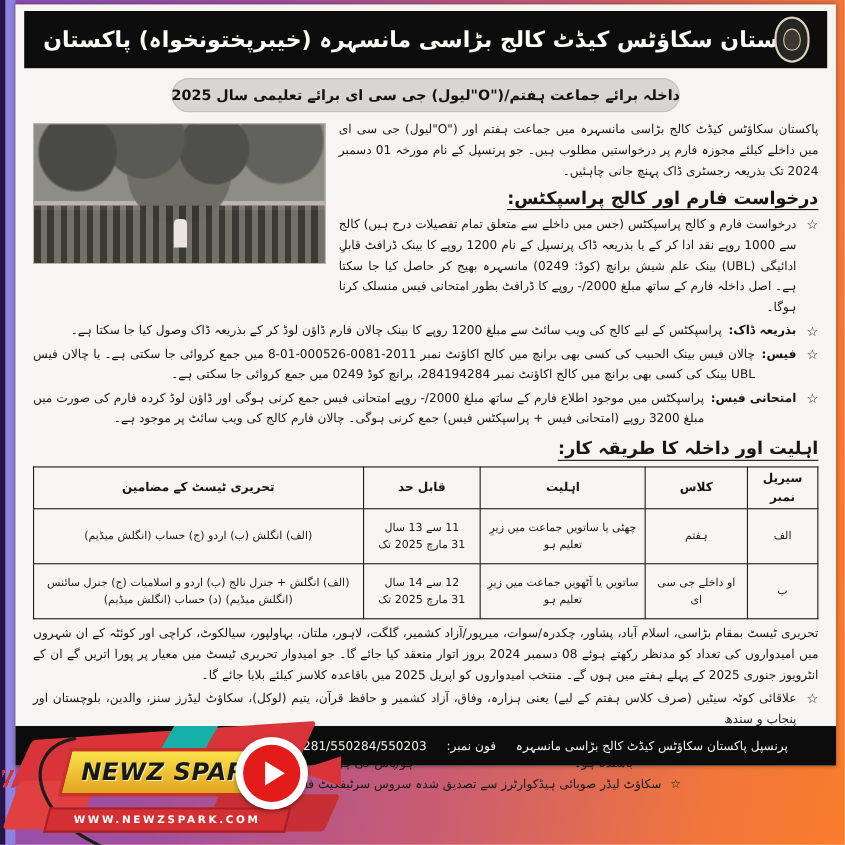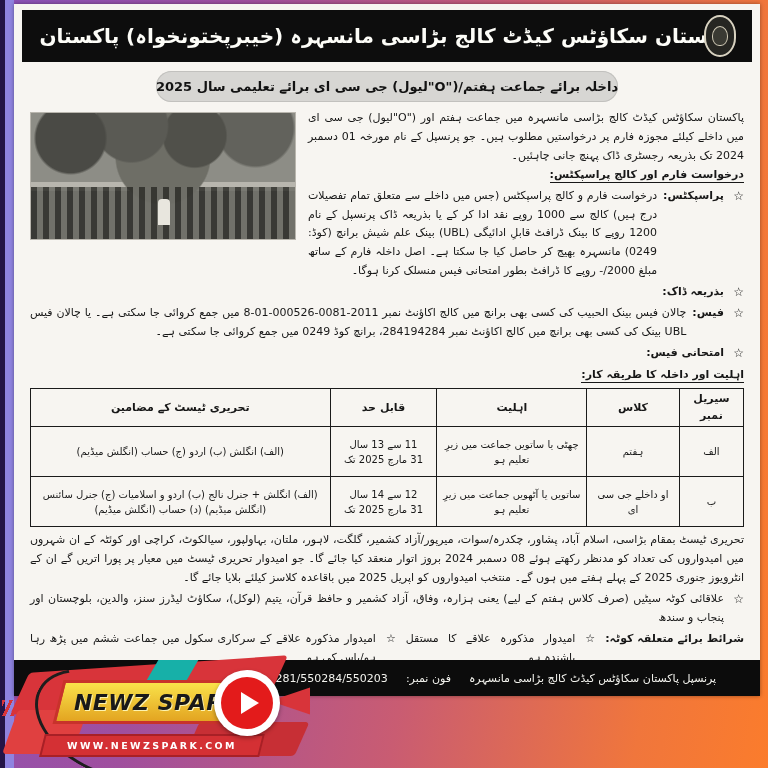--- a/index.html
+++ b/index.html
@@ -55,21 +55,21 @@
   }
   .photo .rows {
     position:absolute; left:0; right:0; bottom:0; height:52px;
     background:
       repeating-linear-gradient(90deg, #2e2e2a 0 6px, #6f6f68 6px 12px),
       linear-gradient(#55554f, #30302c);
     opacity:.85;
   }
   .photo .center-figure { position:absolute; bottom:14px; left:48%; width:12px; height:26px; background:#e8e6de; border-radius:4px 4px 0 0; }
 
-  .sec-heading { font-size:11px; font-weight:700; }
+  .sec-heading { font-size:16px; font-weight:700; }
   .sec-heading span { border-bottom:1.5px solid #171717; padding-bottom:1px; }
 
   .bullet { display:flex; gap:6px; margin-top:2px; }
   .bullet .star { flex:0 0 14px; font-size:12px; line-height:1.6; }
   .bullet .b-label { font-weight:700; white-space:nowrap; }
   .bullet .b-text { flex:1; }
 
   table.elig {
     width:100%; border-collapse:collapse; margin:3px 0 4px 0;
     font-size:10px; line-height:1.5;padding-left:11px;
@@ -155,38 +155,39 @@
       </div>
 
       <p>پاکستان سکاؤٹس کیڈٹ کالج بڑاسی مانسہرہ میں جماعت ہفتم اور ("O"لیول) جی سی ای میں داخلے کیلئے مجوزہ فارم پر درخواستیں مطلوب ہیں۔ جو پرنسپل کے نام مورخہ 01 دسمبر 2024 تک بذریعہ رجسٹری ڈاک پہنچ جانی چاہئیں۔</p>
 
       <div class="sec-heading">
         <span>درخواست فارم اور کالج پراسپکٹس:</span>
       </div>
 
       <div class="bullet">
         <span class="star">☆</span>
-        <span class="b-label">پراسپکٹس:</span>
         <span class="b-text">درخواست فارم و کالج پراسپکٹس (جس میں داخلے سے متعلق تمام تفصیلات درج ہیں) کالج سے 1000 روپے نقد ادا کر کے یا بذریعہ ڈاک پرنسپل کے نام 1200 روپے کا بینک ڈرافٹ قابلِ ادائیگی (UBL) بینک علم شیش برانچ (کوڈ: 0249) مانسہرہ بھیج کر حاصل کیا جا سکتا ہے۔ اصل داخلہ فارم کے ساتھ مبلغ 2000/- روپے کا ڈرافٹ بطور امتحانی فیس منسلک کرنا ہوگا۔</span>
       </div>
 
       <div class="bullet">
         <span class="star">☆</span>
         <span class="b-label">بذریعہ ڈاک:</span>
+        <span class="b-text">پراسپکٹس کے لیے کالج کی ویب سائٹ سے مبلغ 1200 روپے کا بینک چالان فارم ڈاؤن لوڈ کر کے بذریعہ ڈاک وصول کیا جا سکتا ہے۔</span>
       </div>
 
       <div class="bullet">
         <span class="star">☆</span>
         <span class="b-label">فیس:</span>
         <span class="b-text">چالان فیس بینک الحبیب کی کسی بھی برانچ میں کالج اکاؤنٹ نمبر 2011-0081-000526-01-8 میں جمع کروائی جا سکتی ہے۔ یا چالان فیس UBL بینک کی کسی بھی برانچ میں کالج اکاؤنٹ نمبر 284194284، برانچ کوڈ 0249 میں جمع کروائی جا سکتی ہے۔</span>
       </div>
 
       <div class="bullet">
         <span class="star">☆</span>
         <span class="b-label">امتحانی فیس:</span>
+        <span class="b-text">پراسپکٹس میں موجود اطلاع فارم کے ساتھ مبلغ 2000/- روپے امتحانی فیس جمع کرنی ہوگی اور ڈاؤن لوڈ کردہ فارم کی صورت میں مبلغ 3200 روپے (امتحانی فیس + پراسپکٹس فیس) جمع کرنی ہوگی۔ چالان فارم کالج کی ویب سائٹ پر موجود ہے۔</span>
       </div>
 
       <div class="sec-heading" style="margin-top:3px;">
         <span>اہلیت اور داخلہ کا طریقہ کار:</span>
       </div>
 
       <table class="elig">
         <thead>
           <tr>
             <th class="col-serial">سیریل نمبر</th>

